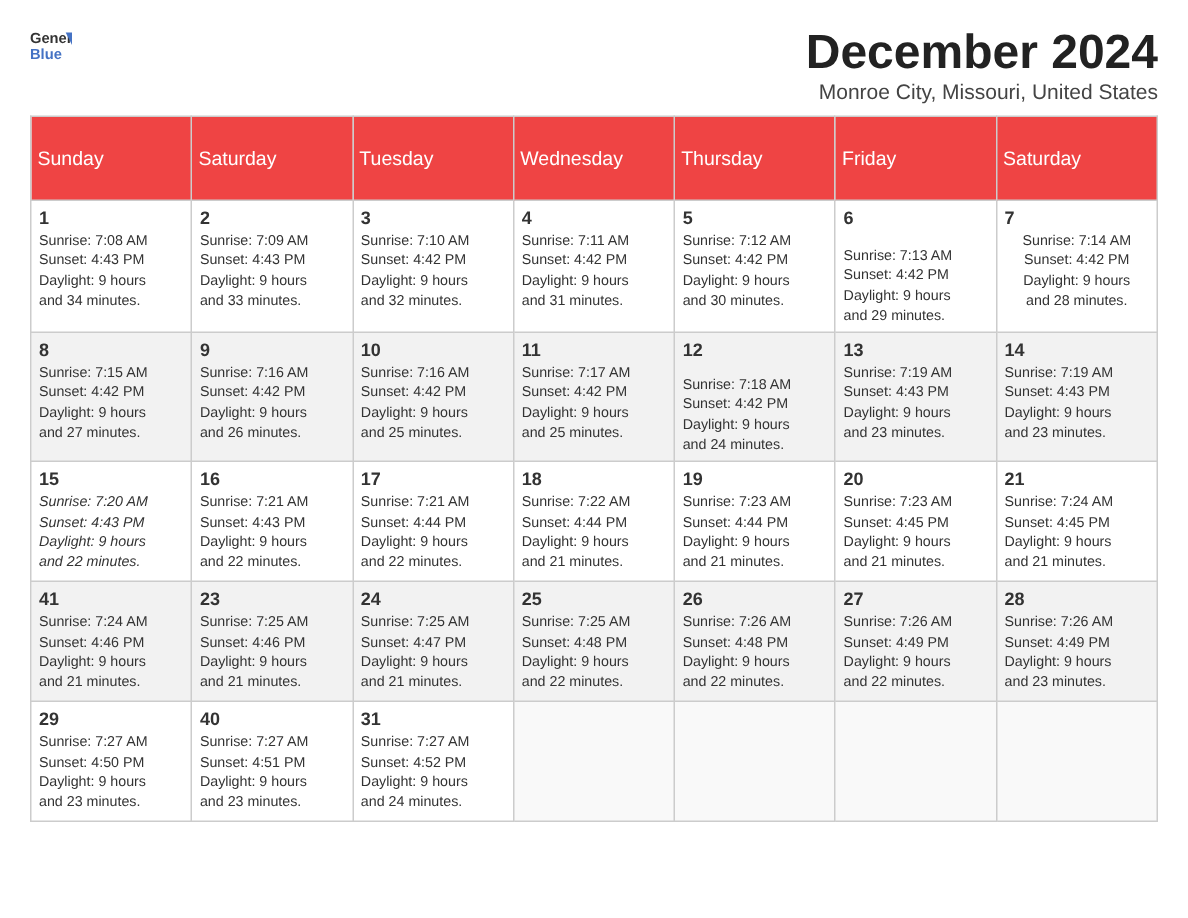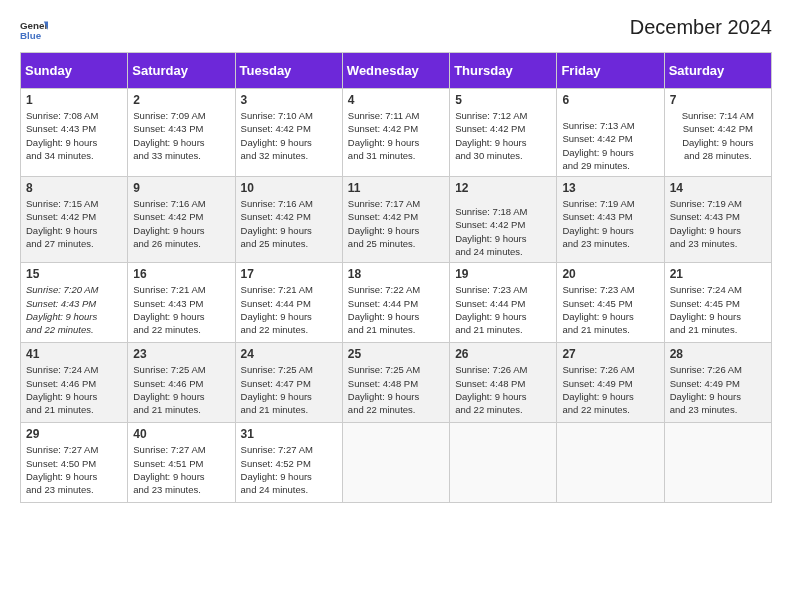--- a/index.html
+++ b/index.html
@@ -22,39 +22,39 @@
       gap: 4px;
     }
     .logo-icon {
       width: 28px;
       height: 28px;
     }
     .title-area {
       text-align: right;
     }
     .main-title {
-      font-size: 20px;
-      font-weight: normal;
+      font-size: 32px;
+      font-weight: bold;
       color: #222;
     }
     .subtitle {
       font-size: 14px;
       color: #444;
     }
     .calendar {
       width: 100%;
       border-collapse: collapse;
       table-layout: fixed;
     }
     .calendar thead tr th {
-      background: #6d28d9;
+      background: #ef4444;
       color: #fff;
       font-size: 13px;
-      font-weight: bold;
-      padding: 10px 4px;
+      font-weight: normal;
+      padding: 20px 4px;
       text-align: left;
       border: 1px solid #ccc;
     }
     .calendar tbody tr td {
       vertical-align: top;
       border: 1px solid #ccc;
       padding: 4px 5px;
       font-size: 10px;
       color: #333;
       background: #fff;
@@ -87,20 +87,21 @@
 <div class="header-area">
   <div class="logo">
     <svg class="logo-icon" viewBox="0 0 40 40" xmlns="http://www.w3.org/2000/svg">
       <text x="0" y="18" font-size="14" font-weight="bold" fill="#333">General</text>
       <text x="0" y="33" font-size="14" font-weight="bold" fill="#4472c4">Blue</text>
       <polygon points="34,8 40,8 40,20" fill="#4472c4"></polygon>
     </svg>
   </div>
   <div class="title-area">
     <div class="main-title">December 2024</div>
+    <div class="subtitle">Monroe City, Missouri, United States</div>
   </div>
 </div>
 
 <table class="calendar">
   <thead>
     <tr>
     <th>Sunday</th>
         <th>Saturday</th>
         <th>Tuesday</th>
         <th>Wednesday</th>

